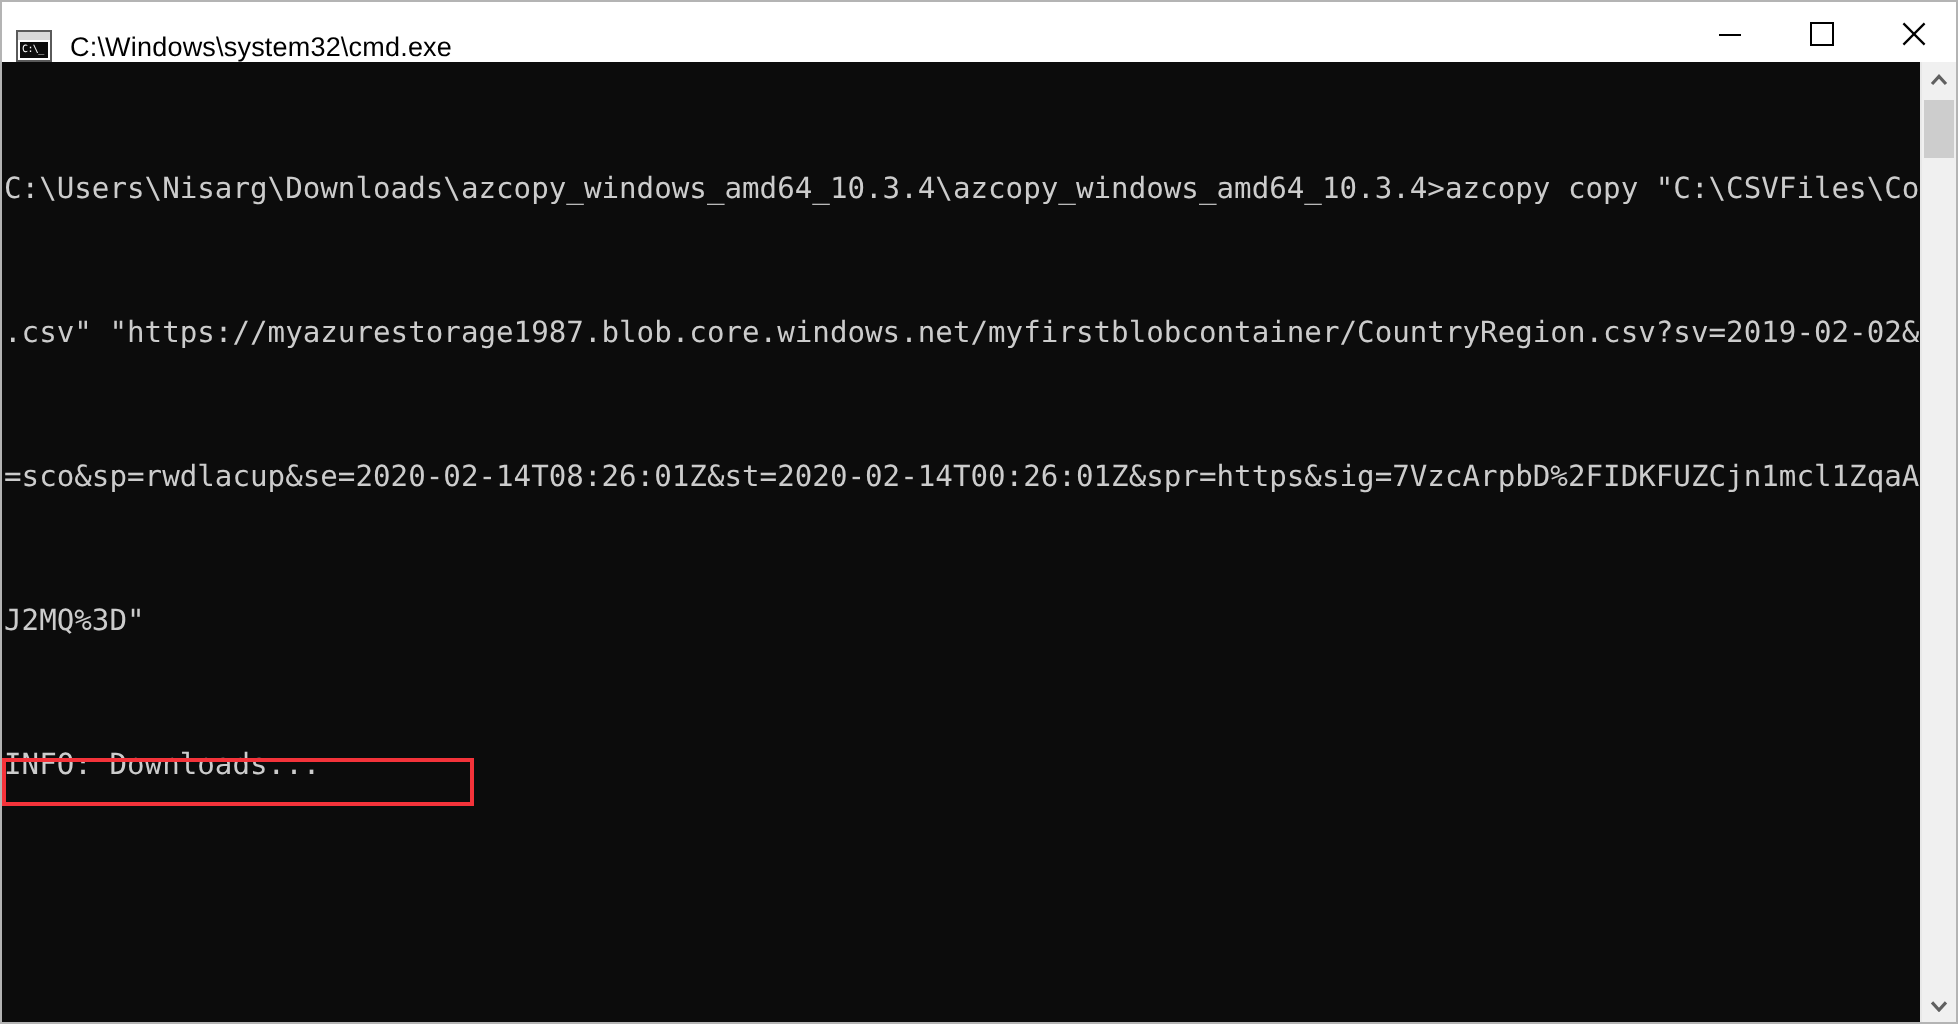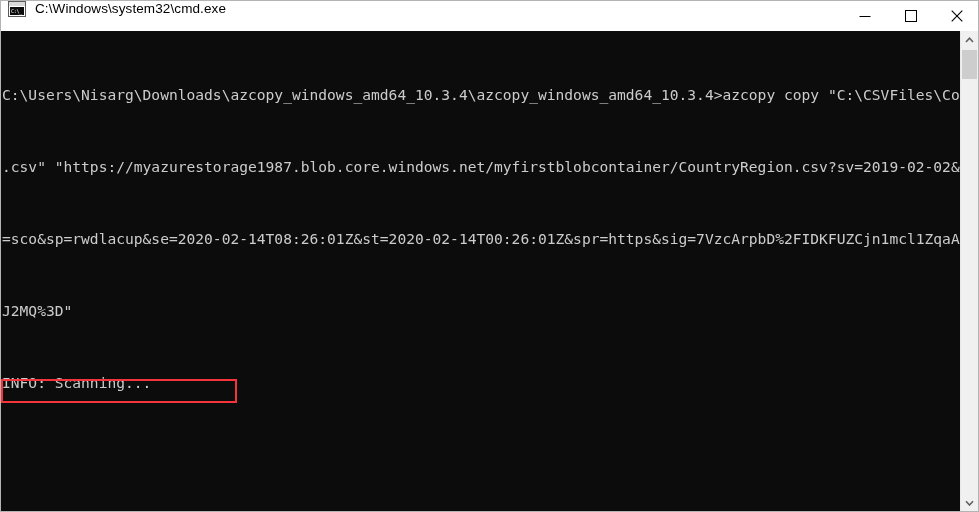--- a/index.html
+++ b/index.html
@@ -26,21 +26,21 @@
   }
 
   
   .titlebar {
     position: absolute;
     left: 0; top: 0;
     width: 979px;
     height: 30px;
     background: #ffffff;
     display: flex;
-    align-items: flex-start;
+    align-items: flex-end;
     border-bottom: 1px solid #ffffff;
   }
 
   .title-icon {
     width: 18px;
     height: 16px;
     margin-left: 7px;
     margin-right: 9px;
     flex: 0 0 auto;
     position: relative;
@@ -201,21 +201,21 @@
       </svg>
     </div>
   </div>
 
   <div class="console">
     <div class="term">
       <div class="line">C:\Users\Nisarg\Downloads\azcopy_windows_amd64_10.3.4\azcopy_windows_amd64_10.3.4&gt;azcopy copy "C:\CSVFiles\CountryRegion</div>
       <div class="line">.csv" "https://myazurestorage1987.blob.core.windows.net/myfirstblobcontainer/CountryRegion.csv?sv=2019-02-02&amp;ss=bfqt&amp;srt</div>
       <div class="line">=sco&amp;sp=rwdlacup&amp;se=2020-02-14T08:26:01Z&amp;st=2020-02-14T00:26:01Z&amp;spr=https&amp;sig=7VzcArpbD%2FIDKFUZCjn1mcl1ZqaAA2zZFrFBHos</div>
       <div class="line">J2MQ%3D"</div>
-      <div class="line">INFO: Scanning...</div>
+      <div class="line">INFO: Downloads...</div>
       <div class="line blank"></div>
       
       
       
       
       
       
       
       
       

